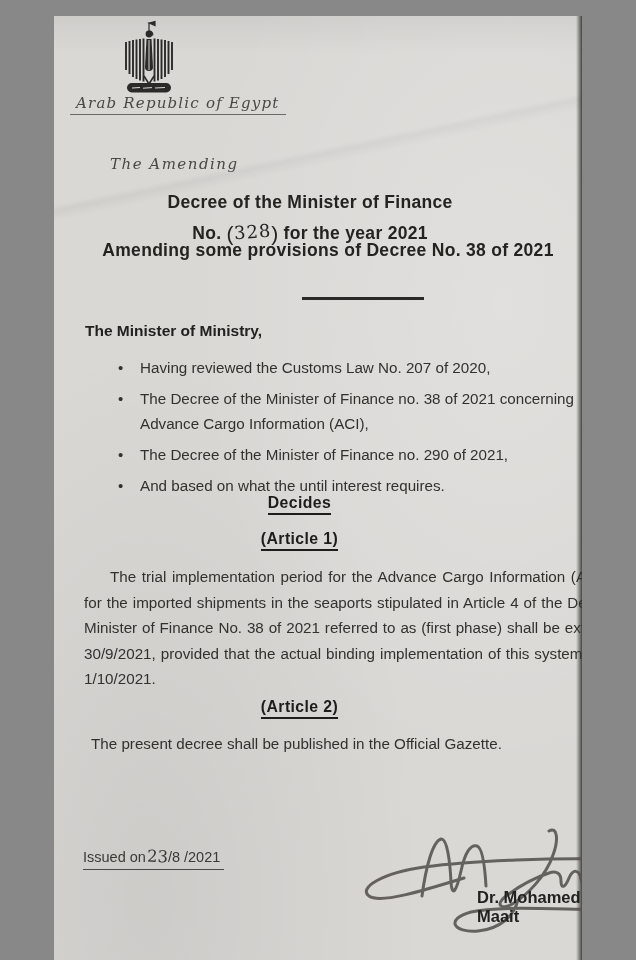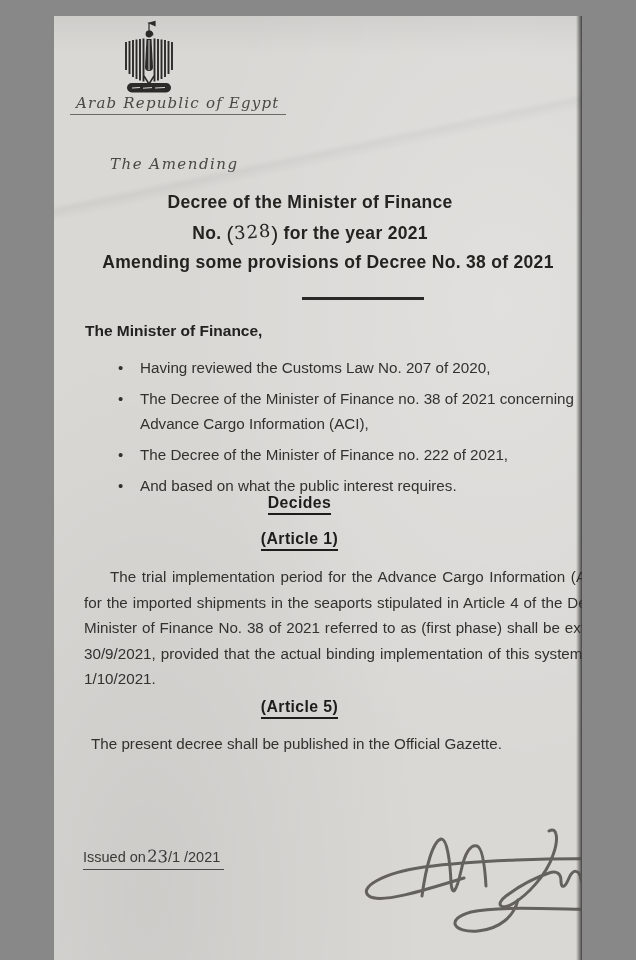--- a/index.html
+++ b/index.html
@@ -25,21 +25,21 @@
   .lh-country{top:78px;left:16px;font-size:15px;letter-spacing:1.2px;
     border-bottom:1px solid #6b6966;padding:0 6px 2px 6px;}
   .lh-ministry{top:102px;left:6px;font-size:25px;letter-spacing:1.5px;
     border-bottom:1px solid #6b6966;padding:0 8px 3px 8px;}
   .lh-office{top:139px;left:52px;font-size:15px;letter-spacing:1.5px;padding:0 4px;}
   
   .title-line{left:0;width:100%;padding-right:16px;box-sizing:border-box;
     text-align:center;font-weight:700;color:#242320;font-size:17.5px;letter-spacing:.3px;}
   .t1{top:176px;}
   .t2{top:205px;}
-  .t3{top:236px;padding-left:36px;}
+  .t3{top:224px;padding-left:36px;}
   .paren{font-weight:400;font-size:21px;vertical-align:-2px;}
   .hand{font-family:"DejaVu Serif", serif;font-weight:400;font-size:18px;
     display:inline-block;transform:rotate(-4deg);letter-spacing:1px;vertical-align:1px;}
   .divider{top:281px;left:248px;width:122px;height:2.5px;background:#2a2927;}
   
   .salutation{top:306px;left:31px;font-weight:700;font-size:15.5px;color:#22211f;}
   .bullets{top:339px;left:64px;width:514px;margin:0;padding:0;list-style:none;}
   .bullets li{position:relative;padding-left:22px;margin-bottom:6px;
     font-size:15.2px;line-height:25px;color:#32312e;}
   .bullets .dot{position:absolute;left:0;top:0;font-size:15px;}
@@ -105,67 +105,68 @@
   <div class="abs script lh-country">Arab Republic of Egypt</div>
   <div class="abs script lh-office">The Amending</div>
 
   <div class="abs title-line t1">Decree of the Minister of Finance</div>
   <div class="abs title-line t2">
     <span>No. </span><span class="paren">(</span><span class="hand">328</span><span class="paren">)</span><span> for the year 2021</span>
   </div>
   <div class="abs title-line t3">Amending some provisions of Decree No. 38 of 2021</div>
   <div class="abs divider"></div>
 
-  <div class="abs salutation">The Minister of Finance,</div>
+  <div class="abs salutation">The Minister of Ministry,</div>
   <ul class="abs bullets">
     <li>
       <span class="dot">•</span>
       <span>Having reviewed the Customs Law No. 207 of 2020,</span>
     </li>
     <li>
       <span class="dot">•</span>
       <span>The Decree of the Minister of Finance no. 38 of 2021 concerning Advance Cargo Information (ACI),</span>
     </li>
     <li>
       <span class="dot">•</span>
-      <span>The Decree of the Minister of Finance no. 222 of 2021,</span>
+      <span>The Decree of the Minister of Finance no. 290 of 2021,</span>
     </li>
     <li>
       <span class="dot">•</span>
-      <span>And based on what the public interest requires.</span>
+      <span>And based on what the until interest requires.</span>
     </li>
   </ul>
 
   <div class="abs center-head decides">
     <span>Decides</span>
   </div>
   <div class="abs center-head a1h">
     <span>(Article 1)</span>
   </div>
   <div class="abs a1body">The trial implementation period for the Advance Cargo Information (ACI) system for the imported shipments in the seaports stipulated in Article 4 of the Decree of the Minister of Finance No. 38 of 2021 referred to as (first phase) shall be extended until 30/9/2021, provided that the actual binding implementation of this system starts from 1/10/2021.</div>
 
   <div class="abs center-head a2h">
-    <span>(Article 5)</span>
+    <span>(Article 2)</span>
   </div>
   <div class="abs a2body">The present decree shall be published in the Official Gazette.</div>
 
 
   <svg class="abs sig-svg" viewBox="0 0 338 125">
     <g fill="none" stroke="#55524e" stroke-width="3" stroke-linecap="round" opacity="0.88">
 
       <path d="M 112 62 C 70 75 28 88 17 80 C 6 72 30 57 72 51 C 125 44 205 42 252 43 C 278 44 298 41 312 38"></path>
 
       <path d="M 70 80 C 74 50 81 25 89 23 C 95 22 98 45 99 66 C 100 81 104 77 109 55 C 113 36 119 28 125 30 C 131 32 133 53 134 70"></path>
 
       <path d="M 197 15 C 205 10 207 23 201 39 C 194 60 175 79 162 87 C 150 95 142 89 154 80 C 166 71 182 62 197 57 C 205 54 209 58 209 65 C 209 73 213 72 217 62 C 221 53 227 53 229 63 C 231 72 235 72 239 60 C 242 52 248 52 250 62 C 252 71 256 69 259 58 C 261 51 267 51 269 60 C 270 68 274 66 278 56 C 282 47 287 46 290 52 C 292 57 291 62 294 60"></path>
 
       <path d="M 253 40 l 1 2"></path>
       <path d="M 287 32 l 1.5 2"></path>
 
       <path d="M 166 84 C 162 100 148 113 126 115 C 101 117 93 103 119 96 C 152 88 235 96 302 93 C 317 92 327 94 334 97"></path>
     </g>
   </svg>
 
+  <div class="abs sig-name">Dr. Mohamed Maait</div>
 
   <div class="abs issued">
-    <span>Issued on</span><span class="hand-day">23</span><span>/1 /2021</span>
+    <span>Issued on</span><span class="hand-day">23</span><span>/8 /2021</span>
   </div>
 </div>
 
 </body></html>

